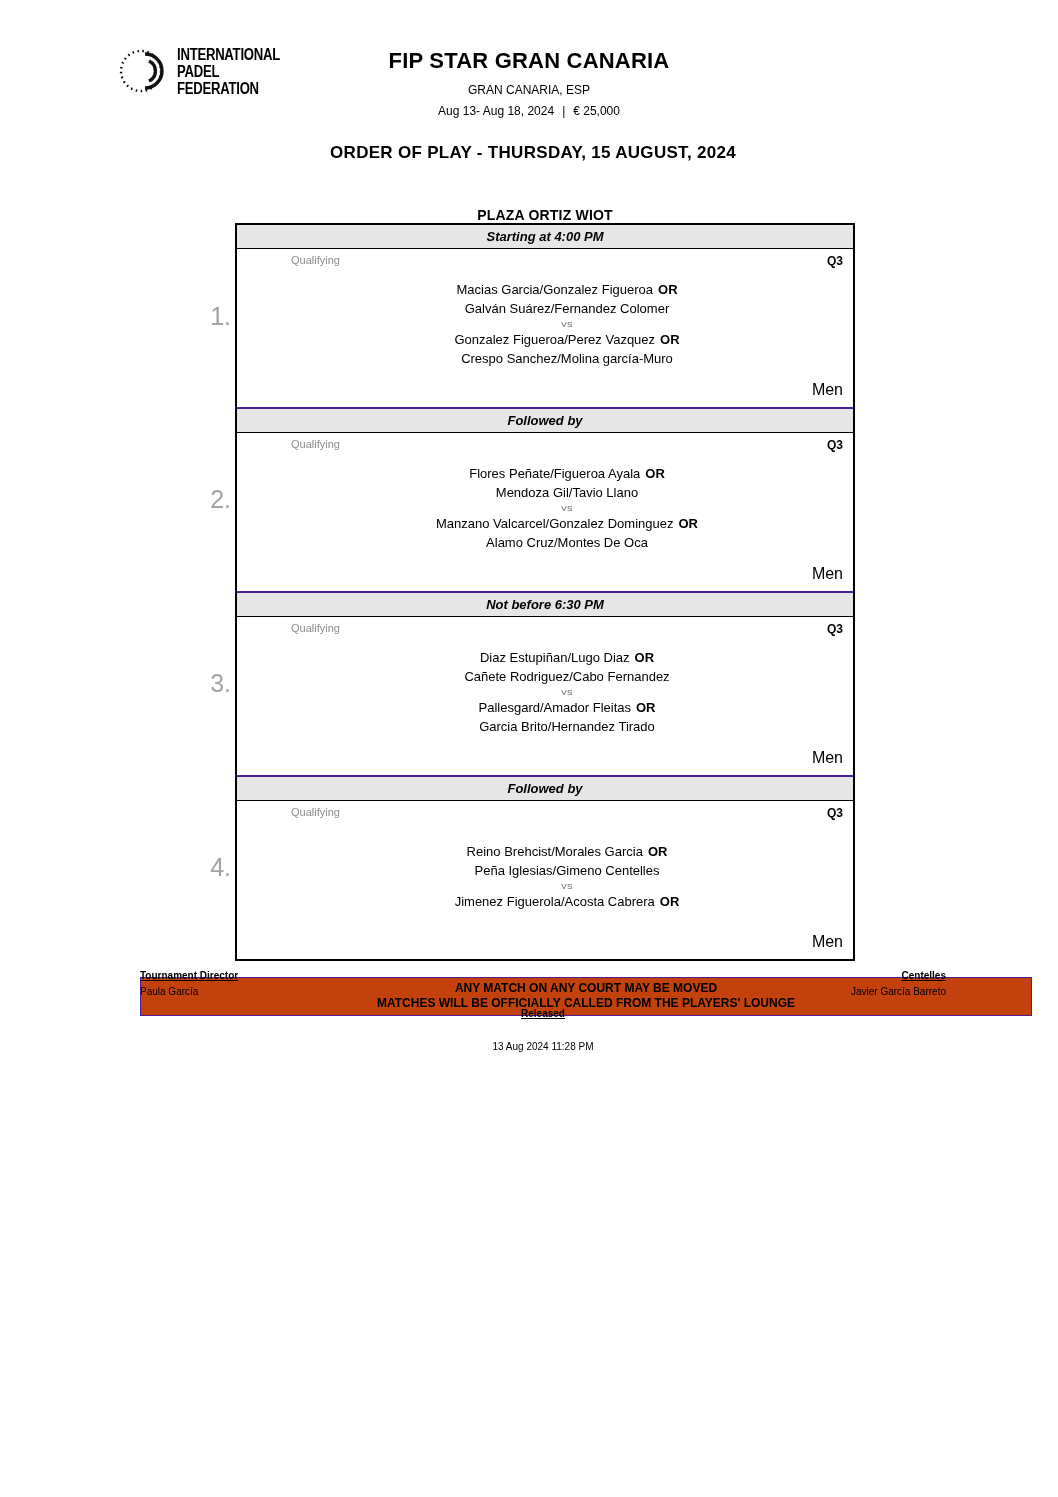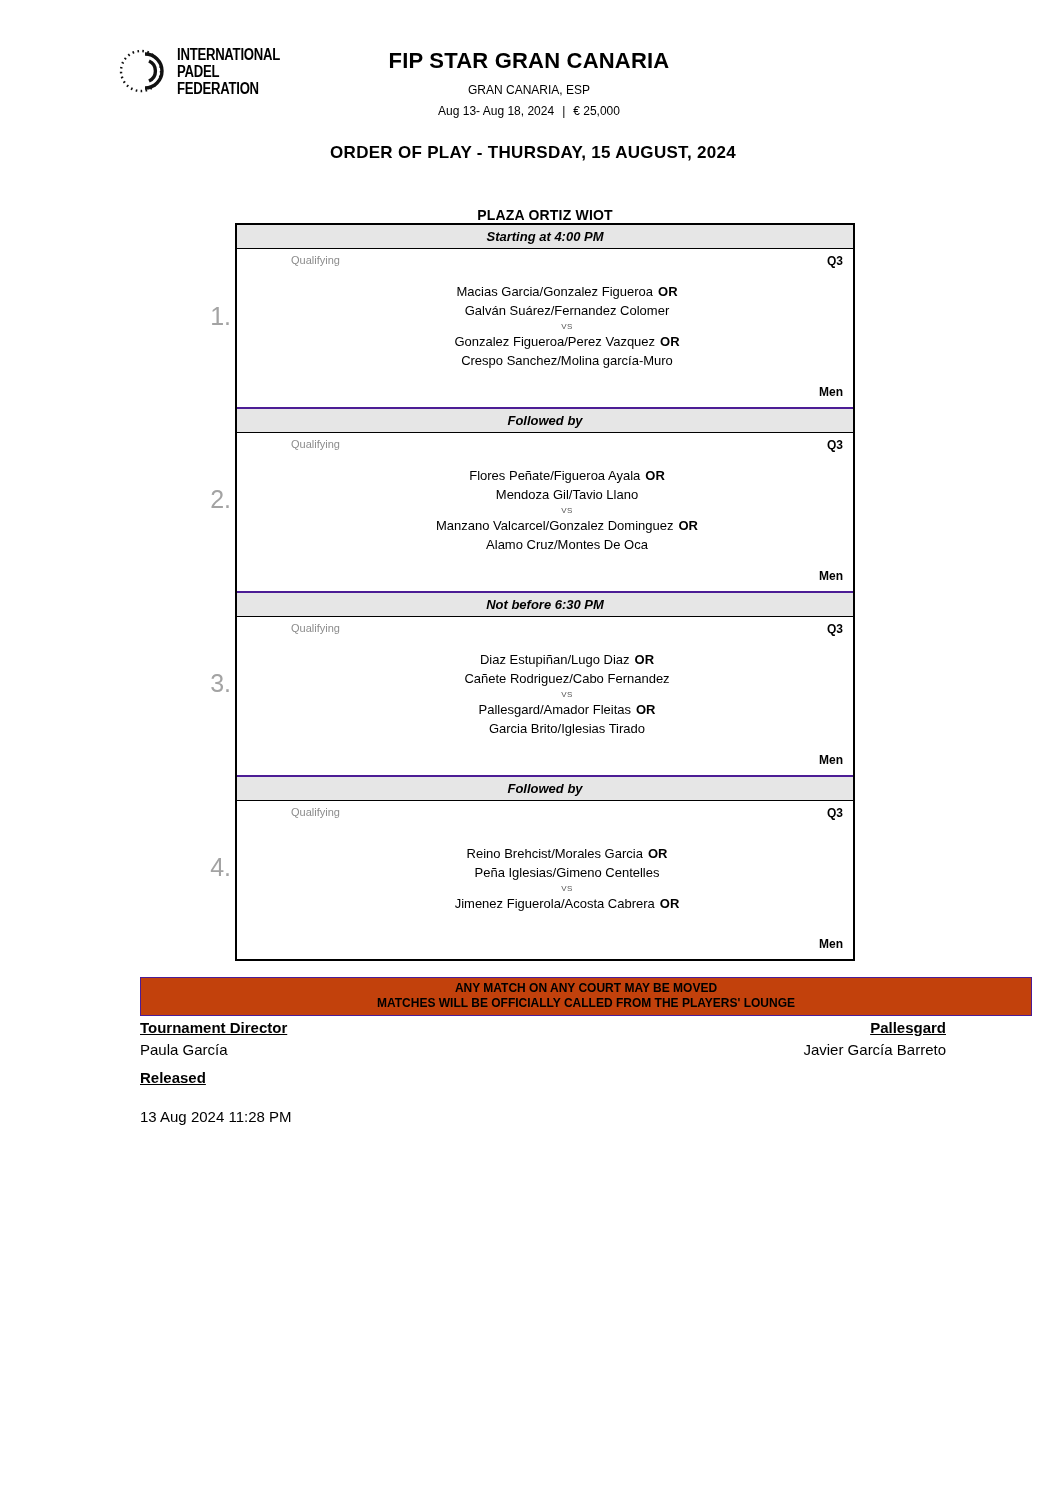--- a/index.html
+++ b/index.html
@@ -31,32 +31,32 @@
   .match-section:first-child .time-bar { border-top:none; }
   .match-body { height:158px; display:flex; flex-direction:column; justify-content:space-between;
                 padding:5px 10px 8px;margin-left:44px; }
   .match-top { display:flex; justify-content:space-between; align-items:flex-start; }
   .round { color:#8c8c8c; font-size:11px; }
   .draw  { font-weight:bold; font-size:12px; }
   .teams { text-align:center; font-size:13px; }
   .team-line { line-height:16px; margin:3px 0; }
   .or { font-weight:bold; margin-left:5px; }
   .vs { font-size:8px; color:#555; letter-spacing:0.5px; margin:2px 0; }
-  .match-bottom { text-align:right; font-weight:bold; font-size:12px; }
+  .match-bottom { text-align:right; font-weight:normal; font-size:16px; }
   .match-number { position:absolute; left:-38px; top:50%; transform:translateY(-50%);
                   width:32px; text-align:right; color:#a3a3a3; font-size:25px; }
 
   
   .notice { position:absolute; left:140px; top:977px; width:892px; background:#c2410c;
             border:1px solid #4c1d95; text-align:center; font-weight:bold; font-size:12px;
             padding:3px 0 4px; }
   .notice div { line-height:15px; }
 
   
-  .footer { position:absolute; left:140px; top:1019px; width:806px; font-size:15px; }
+  .footer { position:absolute; left:140px; top:970px; width:806px; font-size:10px;text-align:center; }
   .f-row { display:flex; justify-content:space-between; }
   .f-label { font-weight:bold; text-decoration:underline; }
   .f-row + .f-row { margin-top:5px; }
   .released-block { margin-top:11px; }
   .released-block .f-label { display:inline-block; }
   .released-value { margin-top:22px; }
 </style>
 </head>
 <body>
 
@@ -138,21 +138,21 @@
         <div class="match-body">
           <div class="match-top">
             <span class="round">Qualifying</span>
             <span class="draw">Q3</span>
           </div>
           <div class="teams">
             <div class="team-line"><span>Diaz Estupiñan/Lugo Diaz</span><span class="or">OR</span></div>
             <div class="team-line">Cañete Rodriguez/Cabo Fernandez</div>
             <div class="vs">VS</div>
             <div class="team-line"><span>Pallesgard/Amador Fleitas</span><span class="or">OR</span></div>
-            <div class="team-line">Garcia Brito/Iglesias Tirado</div>
+            <div class="team-line">Garcia Brito/Hernandez Tirado</div>
           </div>
           <div class="match-bottom">Men</div>
         </div>
       </div>
 
       <div class="match-section">
         <div class="match-number">4.</div>
         <div class="time-bar">Followed by</div>
         <div class="match-body">
           <div class="match-top">
@@ -173,21 +173,21 @@
   </div>
 
   <div class="notice">
     <div>ANY MATCH ON ANY COURT MAY BE MOVED</div>
     <div>MATCHES WILL BE OFFICIALLY CALLED FROM THE PLAYERS' LOUNGE</div>
   </div>
 
   <div class="footer">
     <div class="f-row">
       <span class="f-label">Tournament Director</span>
-      <span class="f-label">Pallesgard</span>
+      <span class="f-label">Centelles</span>
     </div>
     <div class="f-row">
       <span>Paula García</span>
       <span>Javier García Barreto</span>
     </div>
     <div class="released-block">
       <span class="f-label">Released</span>
       <div class="released-value">13 Aug 2024  11:28 PM</div>
     </div>
   </div>

